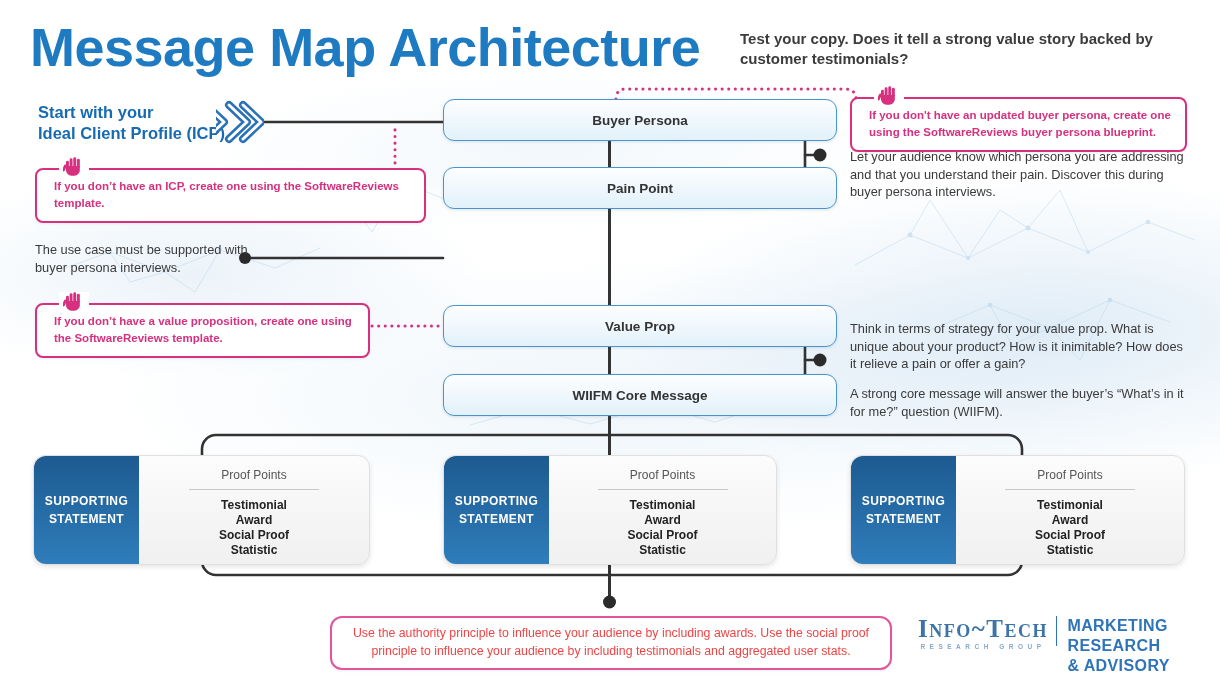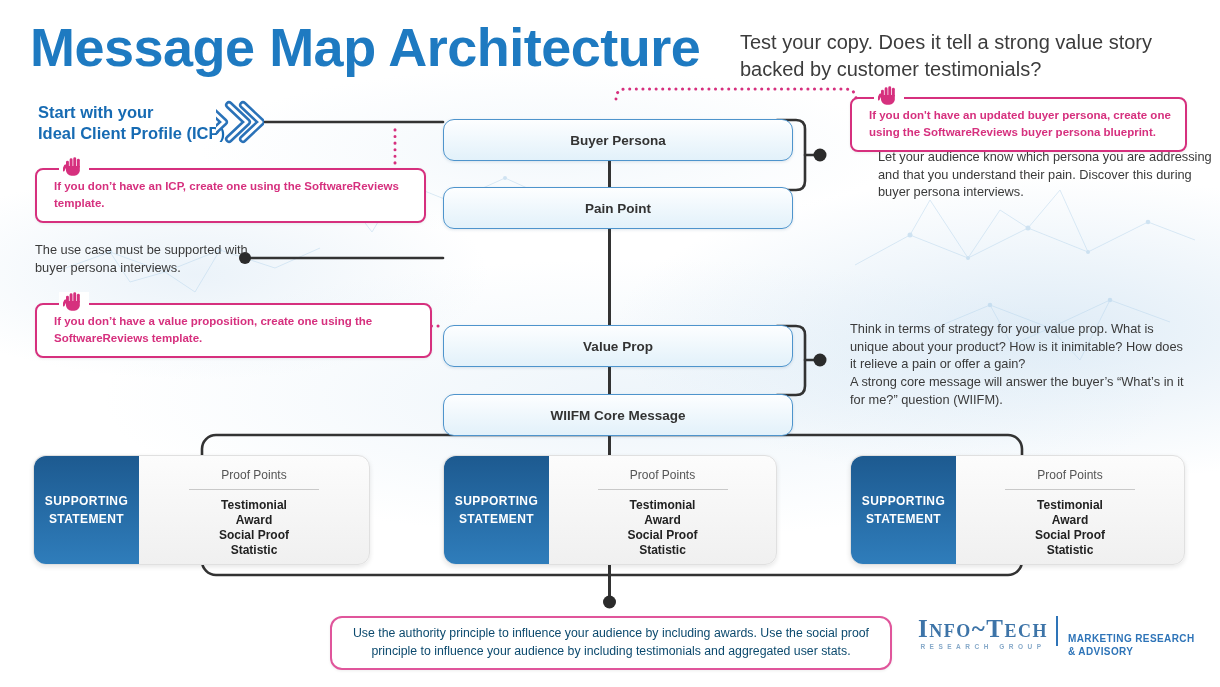--- a/index.html
+++ b/index.html
@@ -15,61 +15,61 @@
       #ffffff;
   }
   svg.layer{ position:absolute; left:0; top:0; z-index:1; }
 
   .page-title{
     position:absolute; left:30px; top:16px; z-index:2;
     font-size:54px; font-weight:bold; letter-spacing:-0.5px; color:#1e7ac1;
   }
   .tagline{
     position:absolute; left:740px; top:29px; width:432px; z-index:2;
-    font-size:20px; font-weight:normal; color:#3c3c3c; line-height:1.33;
+    font-size:15px; font-weight:bold; color:#3c3c3c; line-height:1.33;
   }
   .start-label{
     position:absolute; left:38px; top:102px; z-index:2;
     font-size:16.5px; font-weight:bold; color:#176bb3; line-height:1.3;
   }
   .start-label span{ display:block; }
   .chevrons{ position:absolute; left:216px; top:96px; z-index:2; }
 
   .flow-box{
-    position:absolute; left:443px; width:350px; height:42px; z-index:2;
+    position:absolute; left:443px; width:394px; height:42px; z-index:2;
     display:flex; align-items:center; justify-content:center;
     border:1.6px solid #4e94cc; border-radius:11px;
     background:linear-gradient(180deg,#fdfeff 0%, #e2f1fa 100%);
     box-shadow:0 1px 3px rgba(40,90,130,.15);
-    font-size:13.5px; font-weight:bold; color:#333;margin-top:20px;
+    font-size:13.5px; font-weight:bold; color:#333;
   }
 
   .callout{
     position:absolute; z-index:2;
     border:2.5px solid #d6307e; border-radius:8px; background:#fff;
     color:#d6307e; font-weight:bold; font-size:11.5px; line-height:1.5;
     padding:8px 12px 8px 17px;
     box-shadow:0 1px 3px rgba(0,0,0,.07);
   }
   .hand{
     position:absolute; top:-13px; left:22px; z-index:3;
     background:#fff; padding:0 4px; line-height:0;
   }
   .callout-center{
     position:absolute; z-index:2;
     border:2px solid #e0559b; border-radius:12px; background:#fff;
-    color:#0c4a6e; font-weight:normal; font-size:12.3px; line-height:1.45;
+    color:#ef4444; font-weight:normal; font-size:12.3px; line-height:1.45;
     padding:7px 14px; text-align:center;
     box-shadow:0 1px 3px rgba(0,0,0,.07);
   }
 
   .note{
     position:absolute; z-index:2; font-size:12.8px; color:#3a3a3a; line-height:1.38;
   }
-  .note p + p { }
+  .note p + p { margin-top:12px; }
 
   .card{
     position:absolute; top:455px; height:110px; z-index:2;
     display:flex;
     border-radius:12px; background:linear-gradient(180deg,#fcfcfc,#f0f0f0);
     border:1px solid #e0e0e0;
     box-shadow:0 2px 5px rgba(0,0,0,.10);
   }
   .card-blue{
     width:105px; flex:0 0 105px; border-radius:12px 0 0 12px;
@@ -92,21 +92,21 @@
   .logo-brand{ text-align:center; }
   .logo-brand-name{
     font-family:"Liberation Serif", serif; font-variant:small-caps;
     font-size:25px; font-weight:600; letter-spacing:1.5px; color:#3d74a8; line-height:1;
   }
   .logo-brand-sub{
     font-size:6.5px; letter-spacing:4.5px; color:#86a9c9; margin-top:2px; font-weight:bold;
   }
   .logo-divider{ width:2px; height:30px; background:#2e74b8; margin:0 10px 0 8px; }
   .logo-division{
-    font-size:10px; font-weight:bold; color:#2e74b8; line-height:1.25; letter-spacing:.4px;margin-top:17px;
+    font-size:16px; font-weight:bold; color:#2e74b8; line-height:1.25; letter-spacing:.4px;
   }
 </style>
 </head>
 <body>
 
 <div id="canvas">
 
   <svg class="layer" width="1220" height="687" viewBox="0 0 1220 687">
 
     <g opacity="0.5" stroke="#b9d6ec" stroke-width="1" fill="none">
@@ -211,40 +211,40 @@
         <rect x="11.2" y="0.4" width="3.2" height="12" rx="1.6"></rect>
         <rect x="15.2" y="2" width="3.2" height="10" rx="1.6"></rect>
         <path d="M3.2 10 h15.2 v4.5 a6 6 0 0 1 -6 6 h-3.2 a6 6 0 0 1 -6 -6 z"></path>
         <rect x="0" y="8" width="3" height="8" rx="1.5" transform="rotate(24 1.5 12)"></rect>
       </g>
         </svg>
     </span>
     <p>If you don't have an updated buyer persona, create one using the SoftwareReviews buyer persona blueprint.</p>
   </div>
 
-  <div class="callout" style="left:35px; top:303px; width:397px;">
+  <div class="callout" style="left:35px; top:303px; width:335px;">
     <span class="hand">
       <svg width="22" height="20" viewBox="0 0 24 22">
           <g fill="#d6307e">
         <rect x="3.2" y="4" width="3.2" height="9" rx="1.6"></rect>
         <rect x="7.2" y="1.4" width="3.2" height="11" rx="1.6"></rect>
         <rect x="11.2" y="0.4" width="3.2" height="12" rx="1.6"></rect>
         <rect x="15.2" y="2" width="3.2" height="10" rx="1.6"></rect>
         <path d="M3.2 10 h15.2 v4.5 a6 6 0 0 1 -6 6 h-3.2 a6 6 0 0 1 -6 -6 z"></path>
         <rect x="0" y="8" width="3" height="8" rx="1.5" transform="rotate(24 1.5 12)"></rect>
       </g>
         </svg>
     </span>
     <p>If you don’t have a value proposition, create one using the SoftwareReviews template.</p>
   </div>
 
   <div class="note" style="left:35px; top:241px; width:235px;">
     <p>The use case must be supported with buyer persona interviews.</p>
   </div>
-  <div class="note" style="left:878px; top:148px; width:335px;">
+  <div class="note" style="left:850px; top:148px; width:335px;">
     <p>Let your audience know which persona you are addressing and that you understand their pain. Discover this during buyer persona interviews.</p>
   </div>
   <div class="note" style="left:850px; top:320px; width:335px;">
     <p>Think in terms of strategy for your value prop. What is unique about your product? How is it inimitable? How does it relieve a pain or offer a gain?</p>
     <p>A strong core message will answer the buyer’s “What’s in it for me?” question (WIIFM).</p>
   </div>
 
   <div class="card" style="left:33px; width:337px;">
     <div class="card-blue">SUPPORTING STATEMENT</div>
     <div class="card-body">

